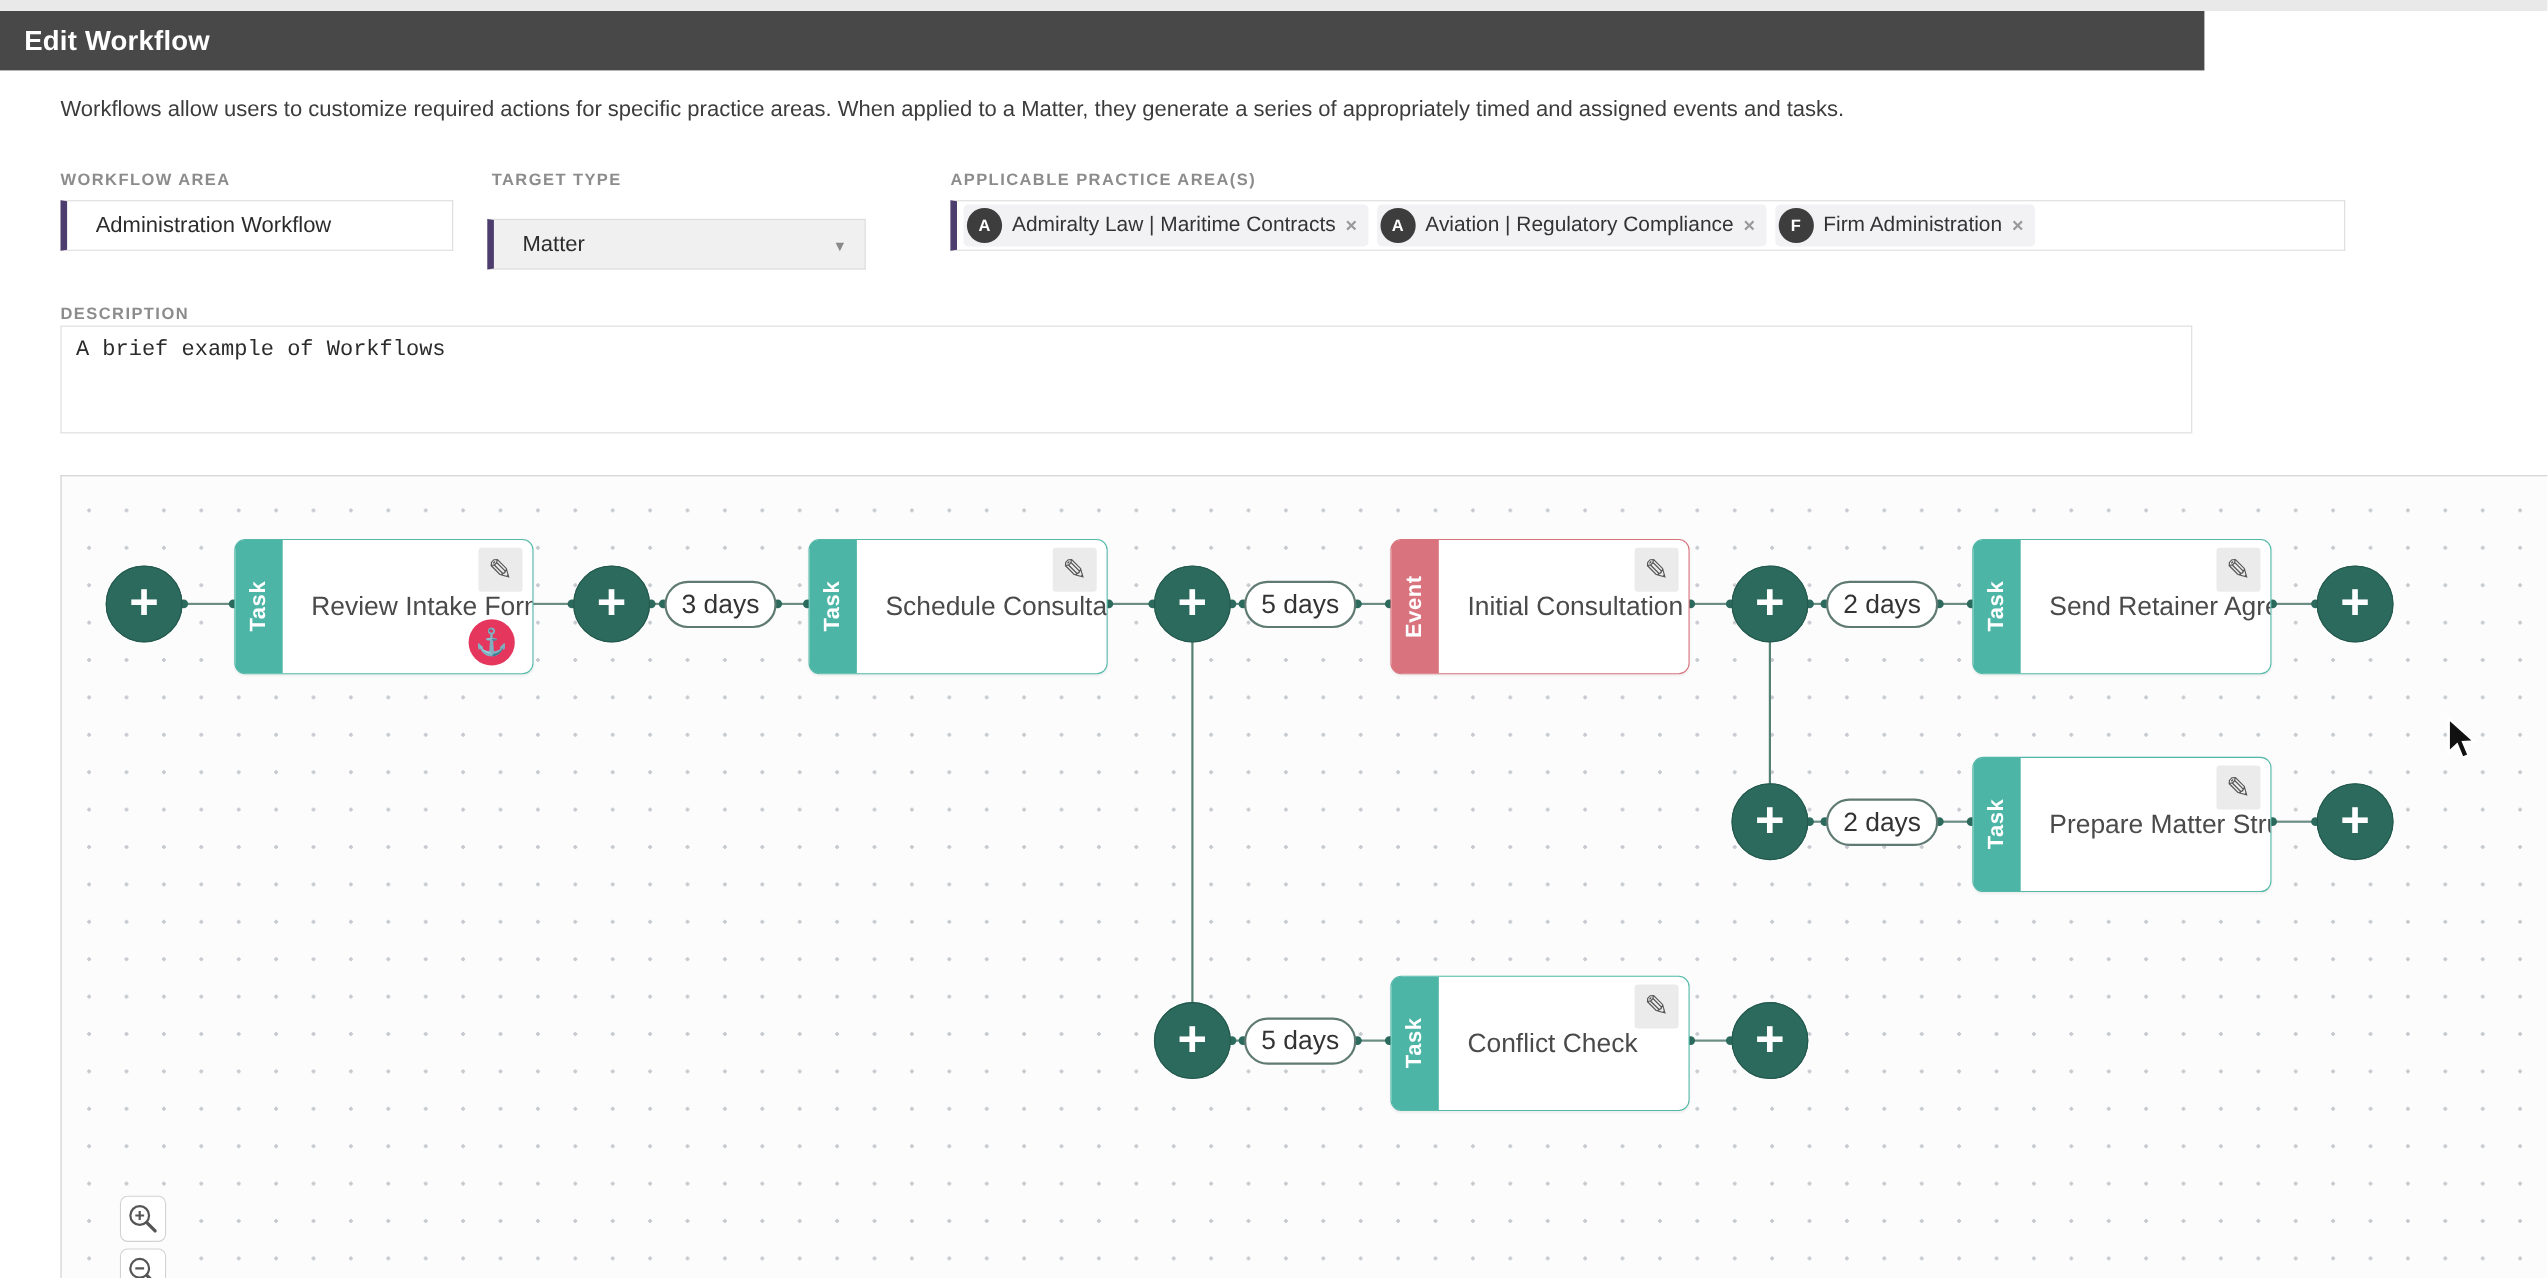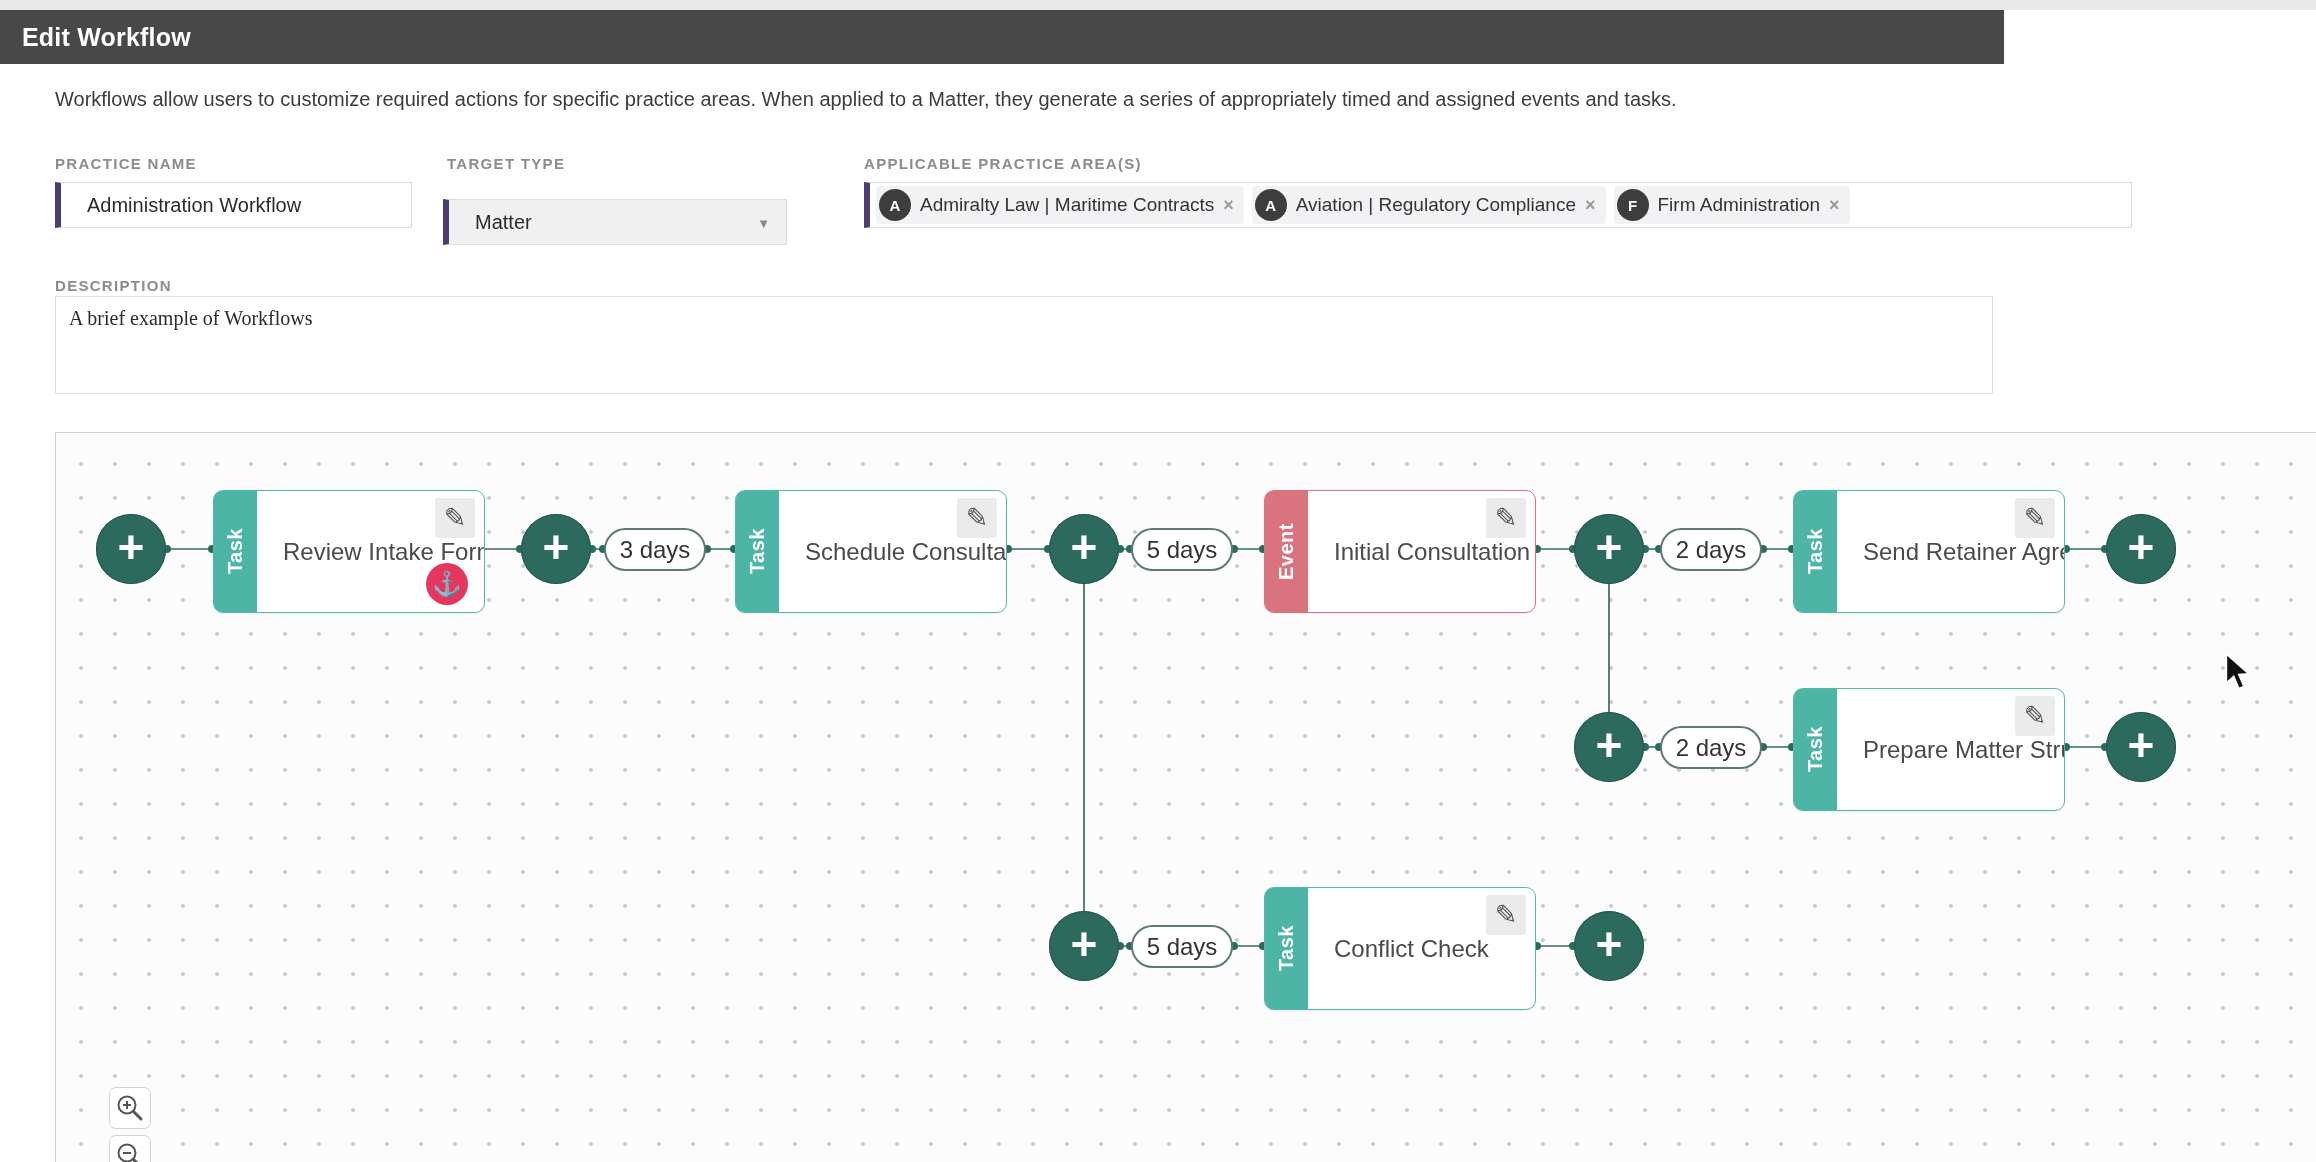--- a/index.html
+++ b/index.html
@@ -33,21 +33,21 @@
   .areas-field { left:864px; width:1268px; padding:0 6px; gap:8px; }
   .chip { display:flex; align-items:center; gap:9px; background:#f2f2f5; border-radius:4px;
           height:38px; padding:0 10px 0 3px; }
   .chip-avatar { width:32px; height:32px; border-radius:50%; background:#3d3d3d; color:#fff;
                  font-size:15px; font-weight:bold; display:flex; align-items:center; justify-content:center; }
   .chip-label { font-size:19px; color:#333; white-space:nowrap;text-align:right; }
   .chip-close { font-size:18px; color:#999; cursor:pointer; font-weight:bold; }
 
   .desc-area { position:absolute; left:55px; top:296px; width:1938px; height:98px;
                border:1px solid #dcdcdc; background:#fff; font-size:20px; color:#2b2b2b;
-               padding:10px 13px; resize:none; outline:none; font-family:Liberation Serif, serif; }
+               padding:10px 13px; resize:none; outline:none; font-family:Liberation Mono, monospace; }
 
   
   .canvas { position:absolute; left:55px; top:432px; width:2261px; height:730px;
             border-top:1px solid #cfcfcf; border-left:1px solid #cfcfcf; background:#fcfcfc;
             background-image:radial-gradient(#c7cbcf 1.6px, transparent 1.7px);
             background-size:34px 34px; background-position:8px 14px; overflow:hidden; }
 
   .plus-btn { position:absolute; width:70px; height:70px; border-radius:50%; background:#2b6a5d;
               color:#fff; display:flex; align-items:center; justify-content:center;
               font-size:46px; font-weight:bold; cursor:pointer; z-index:3; line-height:1;
@@ -135,21 +135,21 @@
 
 <div class="page">
 
   <div class="top-strip"></div>
   <div class="header-bar">
     <div class="header-title">Edit Workflow</div>
   </div>
 
   <div class="intro">Workflows allow users to customize required actions for specific practice areas. When applied to a Matter, they generate a series of appropriately timed and assigned events and tasks.</div>
 
-  <div class="field-label lbl-name">PRACTICE NAME</div>
+  <div class="field-label lbl-name">WORKFLOW AREA</div>
   <input class="input-box name-input" value="Administration Workflow" style="">
 
   <div class="field-label lbl-type">TARGET TYPE</div>
   <div class="input-box type-select">
     <span>Matter</span>
     <span class="type-caret">▼</span>
   </div>
 
   <div class="field-label lbl-areas">APPLICABLE PRACTICE AREA(S)</div>
   <div class="input-box areas-field">

